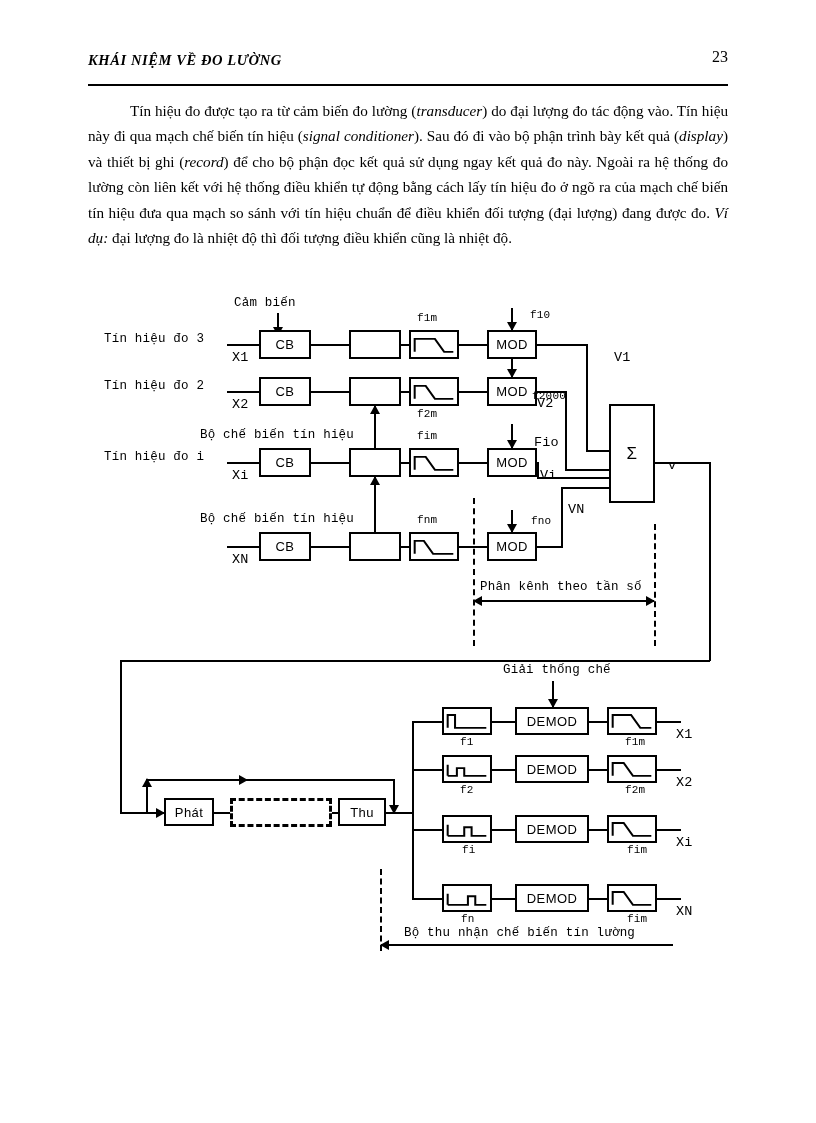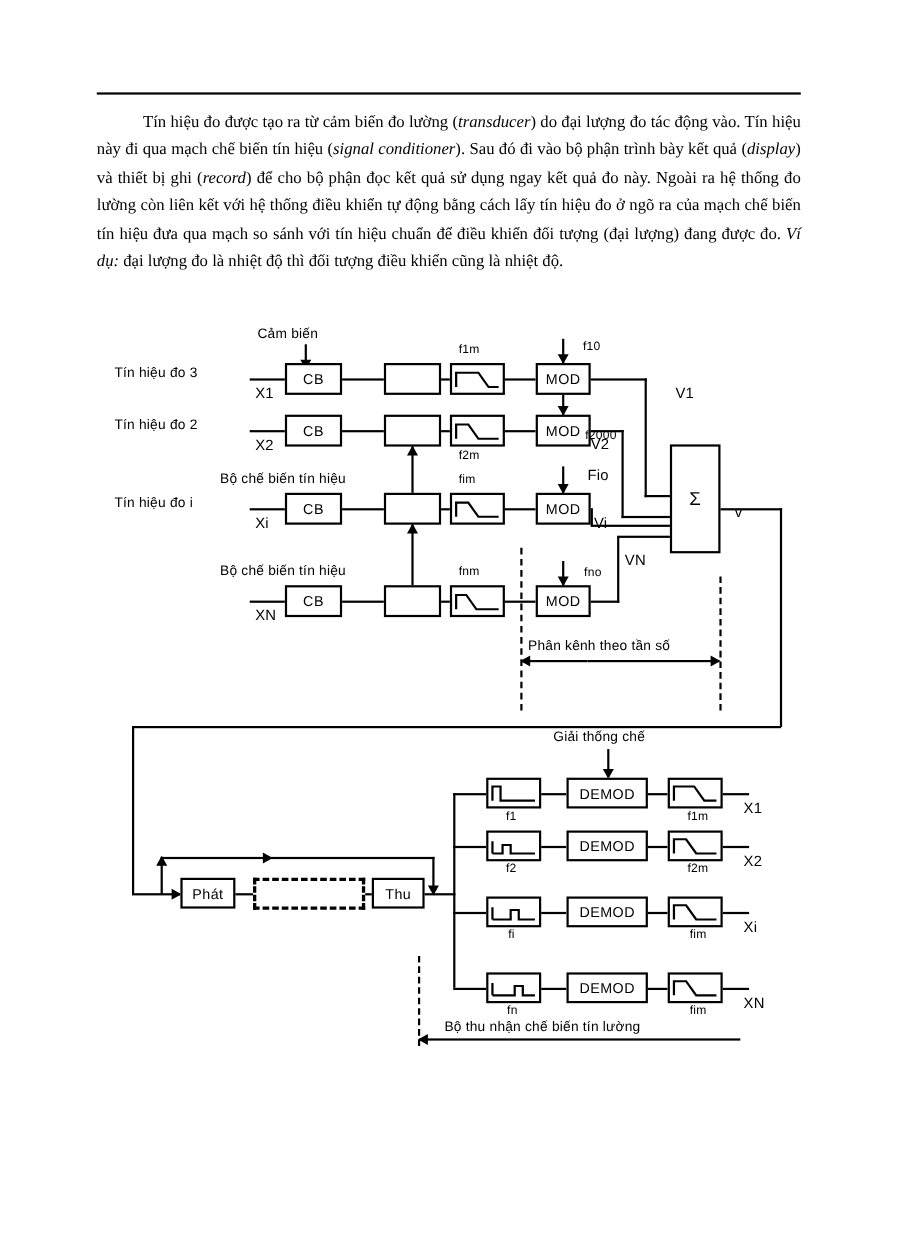--- a/index.html
+++ b/index.html
@@ -52,21 +52,21 @@
   .box{
     position:absolute;border:2.5px solid #000;background:#fff;
     display:flex;align-items:center;justify-content:center;
     font-family:"Liberation Sans", sans-serif;
     font-size:13px;letter-spacing:.4px;
     box-sizing:border-box;
   }
 
   .lab{
     position:absolute;
-    font-family:Liberation Sans, sans-serif;
+    font-family:Liberation Mono, monospace;
     font-size:12.5px;white-space:nowrap;
     letter-spacing:.2px;
   }
   .lab.sm{font-size:11px;}
   .sig{font-size:13.5px;}
 
   .dashv{
     position:absolute;width:0;border-left:2.5px dashed #000;
   }
 
@@ -114,20 +114,24 @@
     font-style:italic;font-weight:bold;font-size:15.5px;
     letter-spacing:.2px;
   }
   .sigma{font-size:17px;}
 </style>
 </head>
 <body>
 
 <div class="page">
 
+  <div class="header">
+    <div class="header-title">KHÁI NIỆM VỀ ĐO LƯỜNG</div>
+    <div class="header-page">23</div>
+  </div>
   <div class="header-rule"></div>
 
   <div class="para">Tín hiệu đo được tạo ra từ cảm biến đo lường (<i>transducer</i>) do đại lượng đo tác động vào. Tín hiệu này đi qua mạch chế biến tín hiệu (<i>signal conditioner</i>). Sau đó đi vào bộ phận trình bày kết quả (<i>display</i>) và thiết bị ghi (<i>record</i>) để cho bộ phận đọc kết quả sử dụng ngay kết quả đo này. Ngoài ra hệ thống đo lường còn liên kết với hệ thống điều khiển tự động bằng cách lấy tín hiệu đo ở ngõ ra của mạch chế biến tín hiệu đưa qua mạch so sánh với tín hiệu chuẩn để điều khiển đối tượng (đại lượng) đang được đo. <i>Ví dụ:</i> đại lượng đo là nhiệt độ thì đối tượng điều khiển cũng là nhiệt độ.</div>
 
   <div class="diagram">
 
     <div class="lab" style="left:234px;top:296px;">Cảm biến</div>
     <div class="ln vl arrowdown" style="left:277px;top:313px;height:22px;"></div>
 
     <div class="lab" style="left:104px;top:332px;">Tín hiệu đo 3</div>
@@ -168,21 +172,21 @@
     <div class="lab sm" style="left:417px;top:408px;"><span>f2m</span></div>
     <div class="ln hl" style="left:459px;top:391px;width:28px;"></div>
     <div class="box" style="left:487px;top:377px;width:50px;height:29px;">MOD</div>
     <div class="ln vl arrowdown" style="left:511px;top:359px;height:18px;"></div>
     <div class="lab sm" style="left:532px;top:390px;"><span>f2000</span></div>
 
     <div class="ln hl" style="left:537px;top:391px;width:30px;"></div>
     <div class="ln vl" style="left:565px;top:391px;height:80px;"></div>
     <div class="ln hl" style="left:565px;top:469px;width:46px;"></div>
     <div class="lab sig" style="left:537px;top:396px;"><span>V2</span></div>
-    <div class="lab sig" style="left:534px;top:424px;"><span>Fio</span></div>
+    <div class="lab sig" style="left:534px;top:435px;"><span>Fio</span></div>
 
     <div class="lab" style="left:200px;top:428px;">Bộ chế biến tín hiệu</div>
     <div class="ln vl arrowup" style="left:374px;top:406px;height:50px;"></div>
 
     <div class="lab" style="left:104px;top:450px;">Tín hiệu đo i</div>
     <div class="ln hl" style="left:227px;top:462px;width:32px;"></div>
     <div class="lab sig" style="left:232px;top:468px;"><span>Xi</span></div>
     <div class="box" style="left:259px;top:448px;width:52px;height:29px;">CB</div>
     <div class="ln hl" style="left:311px;top:462px;width:38px;"></div>
     <div class="box" style="left:349px;top:448px;width:52px;height:29px;"></div>

